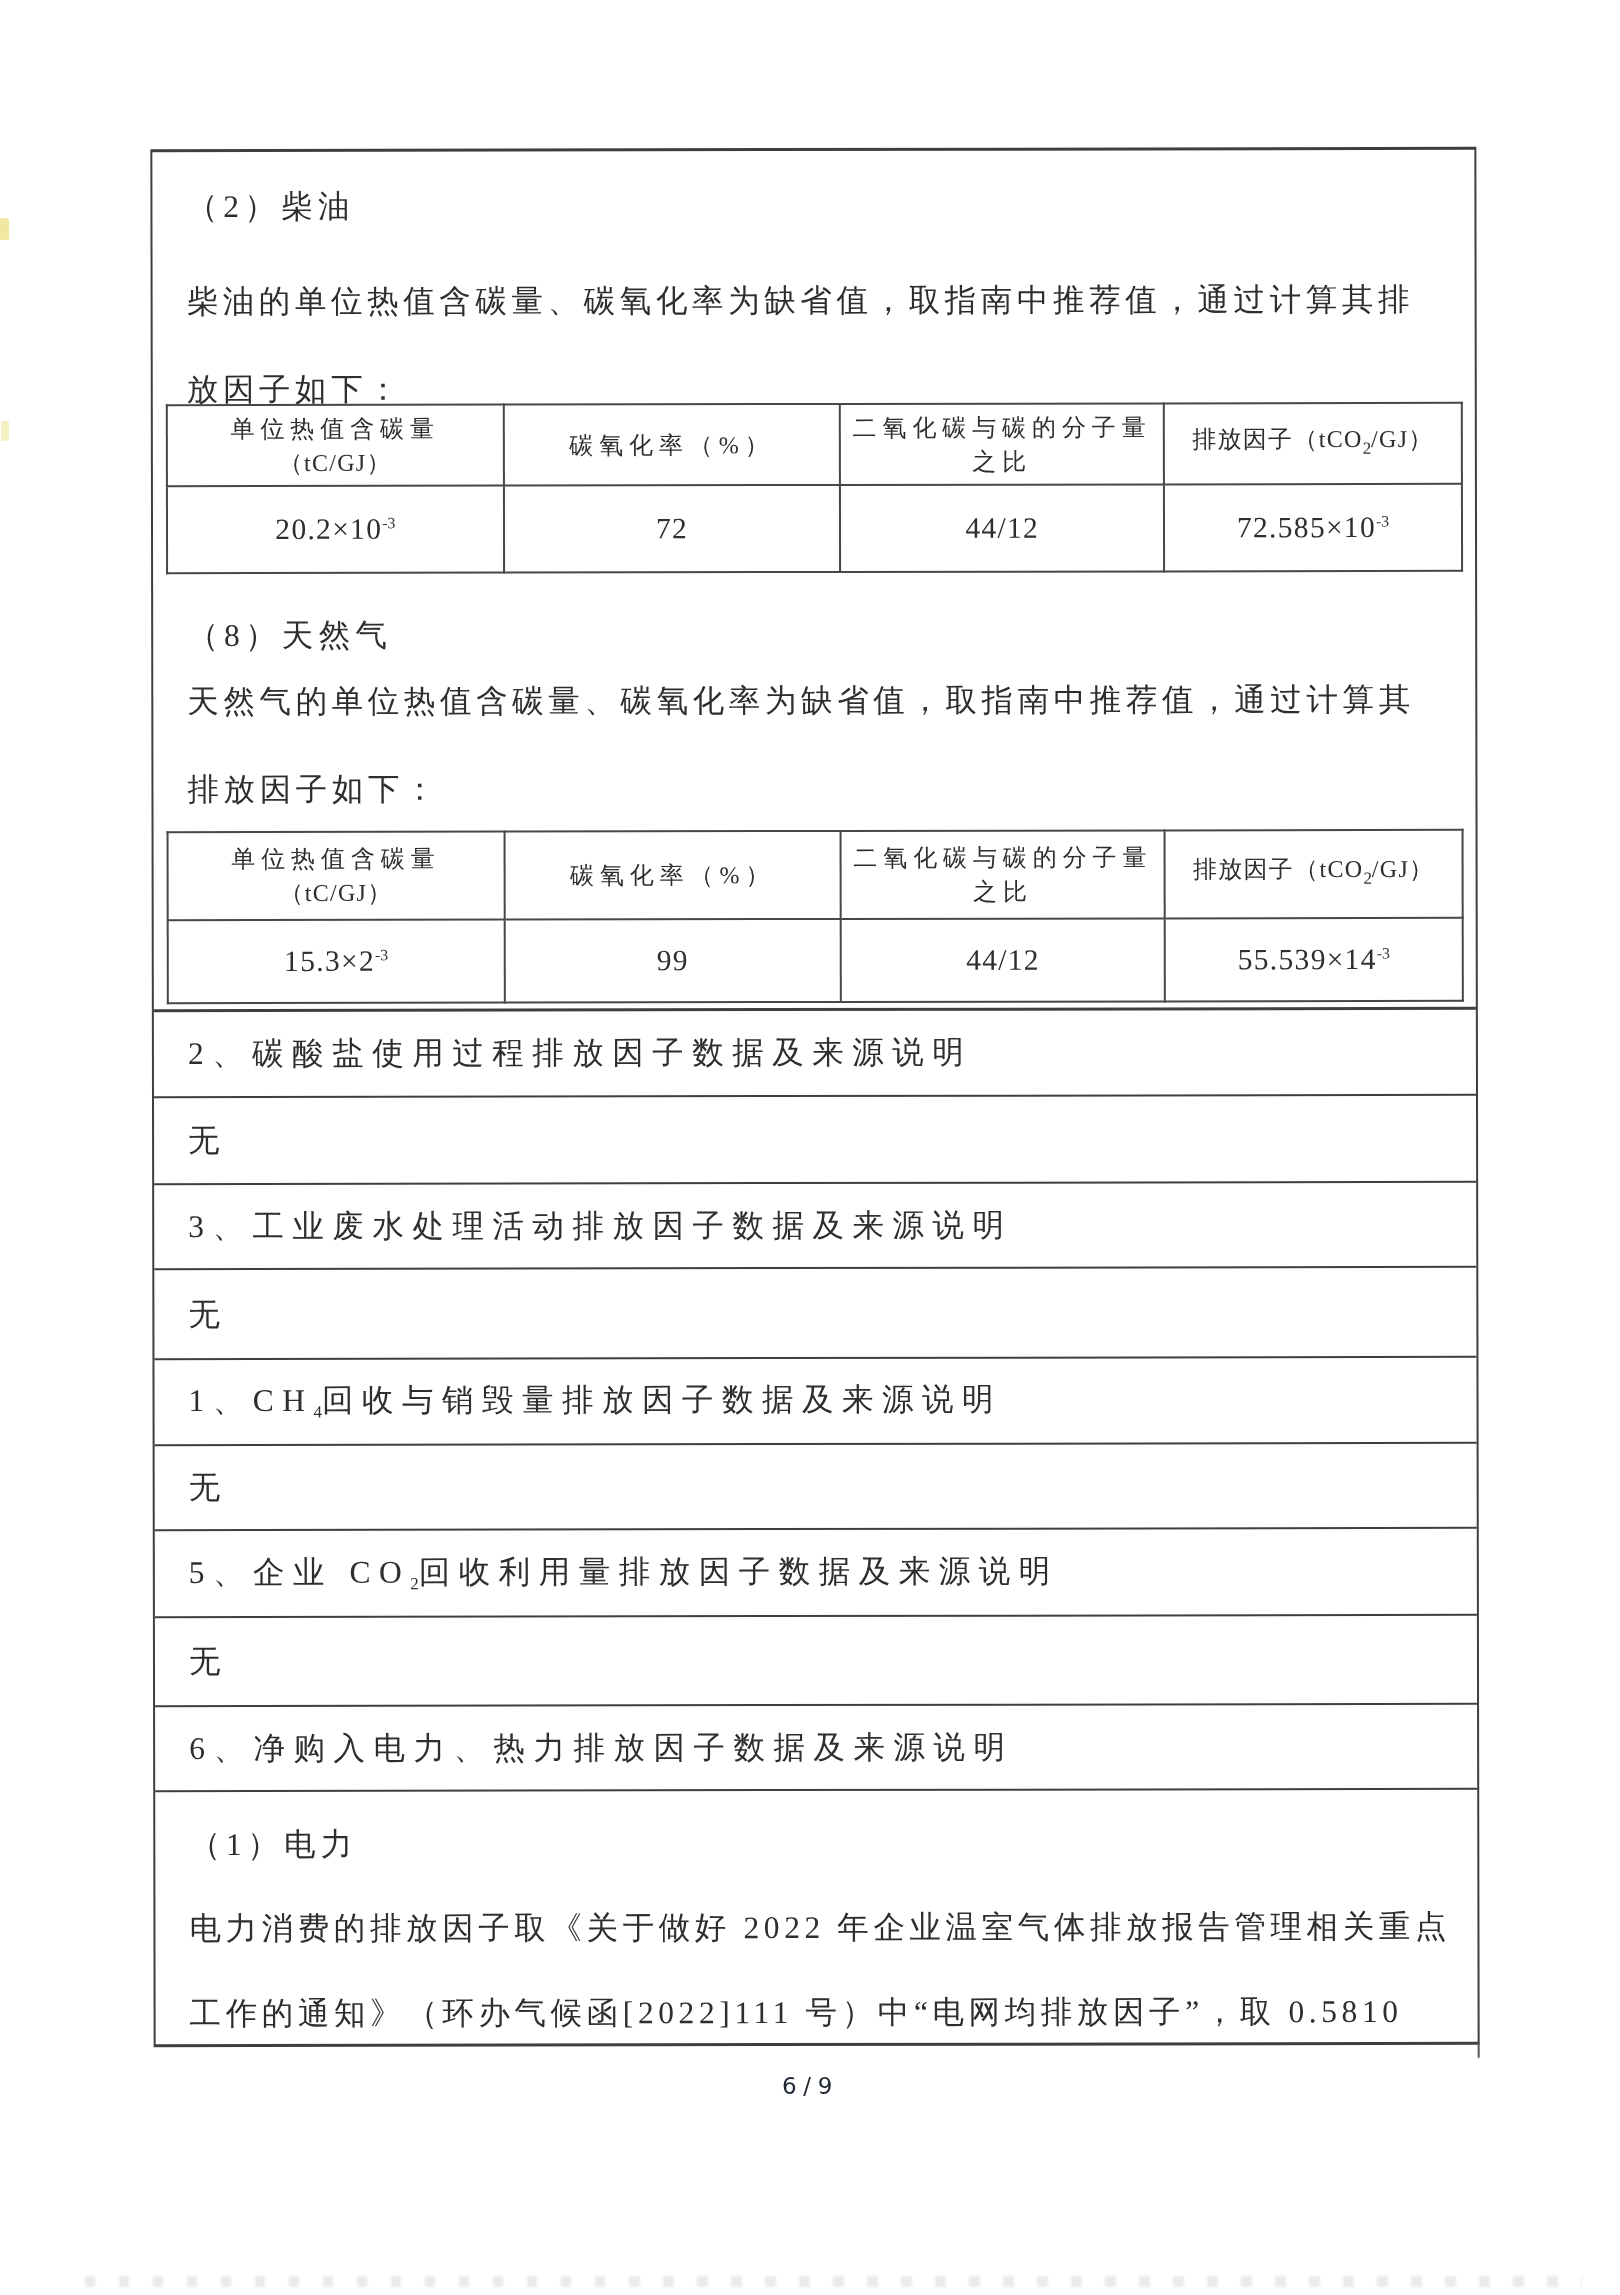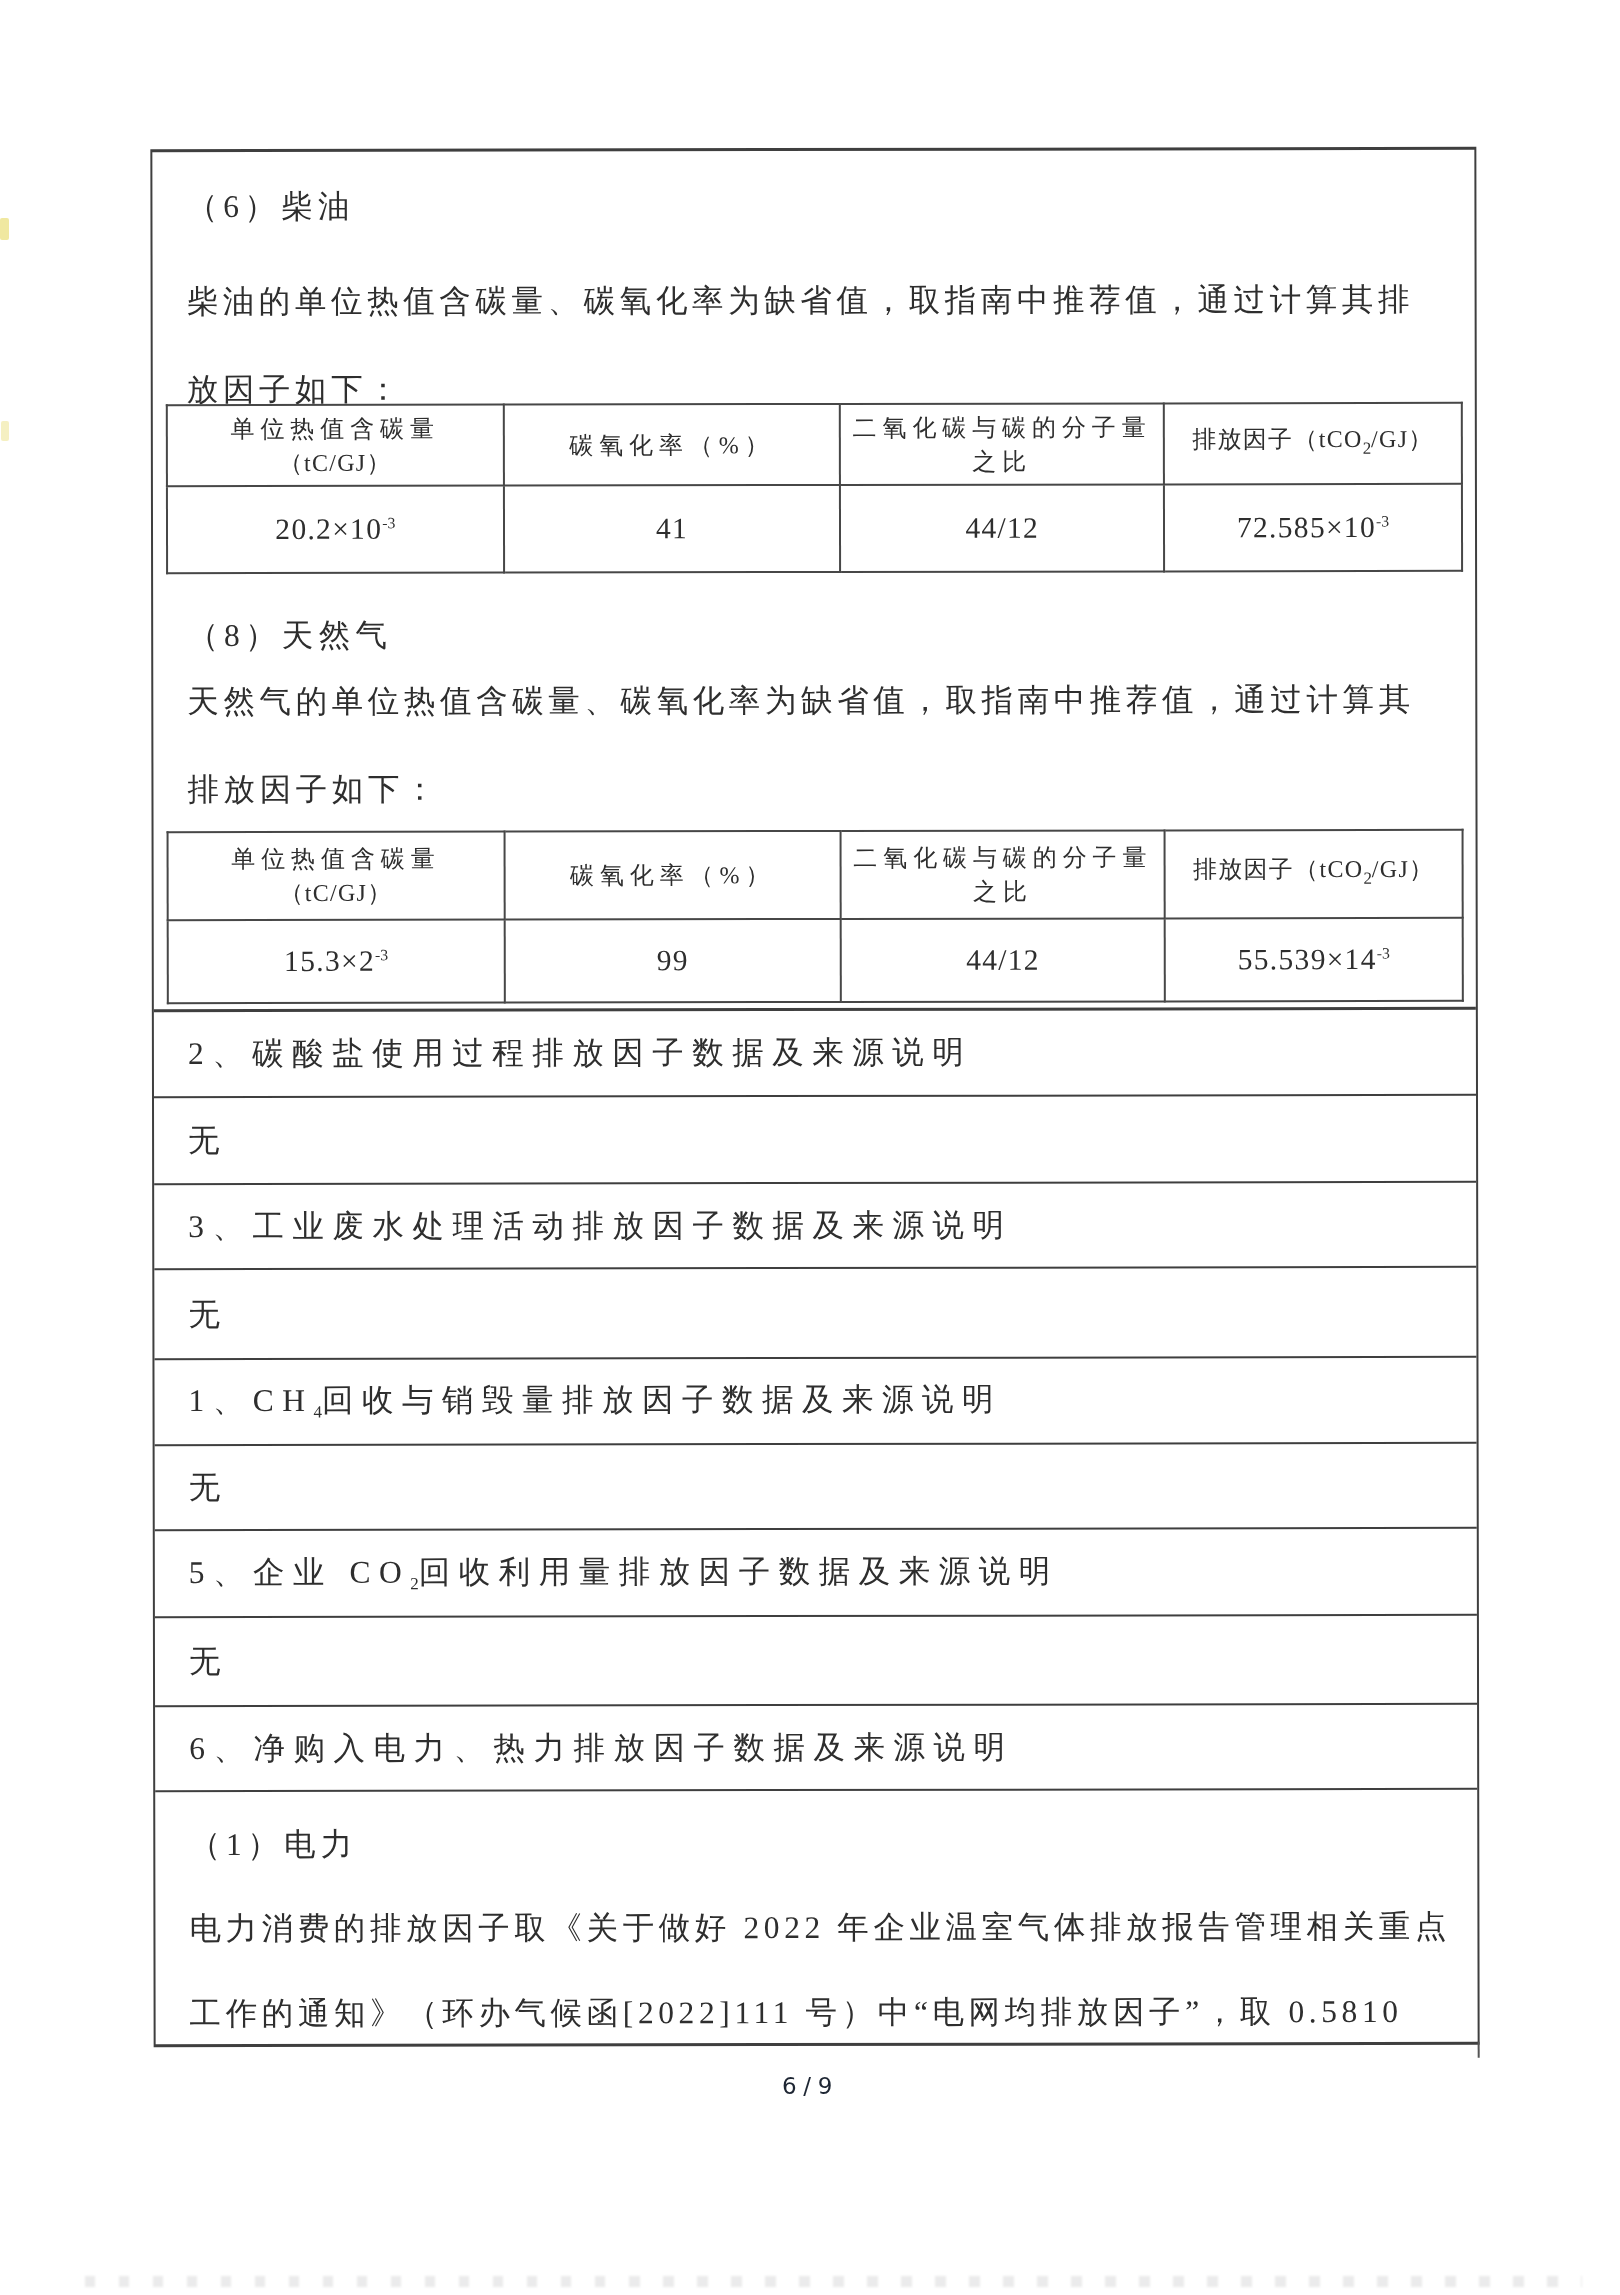--- a/index.html
+++ b/index.html
@@ -127,21 +127,21 @@
 
   <div class="artifact-yellow" style="left:0px; top:218px; width:9.2px; height:22px;"></div>
   <div class="artifact-yellow" style="left:1.3px; top:421px; width:7.9px; height:19.7px; opacity:0.35;"></div>
   <div class="artifact-smudge"></div>
 
   <div class="doc-box">
     <div class="tick-br"></div>
 
     <div class="abs" style="left:0; right:0; top:0; height:857px;">
 
-      <div class="abs heading" style="top:34px;">（6）柴油</div>
+      <div class="abs heading" style="top:34px;">（2）柴油</div>
       <div class="abs para" style="top:129px;">柴油的单位热值含碳量、碳氧化率为缺省值，取指南中推荐值，通过计算其排</div>
       <div class="abs para" style="top:217px;">放因子如下：</div>
 
       <table class="factor-table t1" style="top:252px;">
         <colgroup>
             <col style="width:26%">
             <col style="width:26%">
             <col style="width:25%">
             <col style="width:23%">
           </colgroup>
@@ -157,21 +157,21 @@
           <th class="fh">
             <span>二氧化碳与碳的分子量</span><br>
             <span>之比</span>
           </th>
           <th class="fh">
             <span class="latin"><span>排放因子（tCO</span><span class="sb">2</span><span>/GJ）</span></span>
           </th>
         </tr>
         <tr>
           <td class="fv"><span>20.2×10</span><span class="sup">-3</span></td>
-          <td class="fv">41</td>
+          <td class="fv">72</td>
           <td class="fv">44/12</td>
           <td class="fv"><span>72.585×10</span><span class="sup">-3</span></td>
         </tr>
       </tbody>
         </table>
 
       <div class="abs heading" style="top:463px;">（8）天然气</div>
       <div class="abs para" style="top:529px;">天然气的单位热值含碳量、碳氧化率为缺省值，取指南中推荐值，通过计算其</div>
       <div class="abs para" style="top:617px;">排放因子如下：</div>
 

